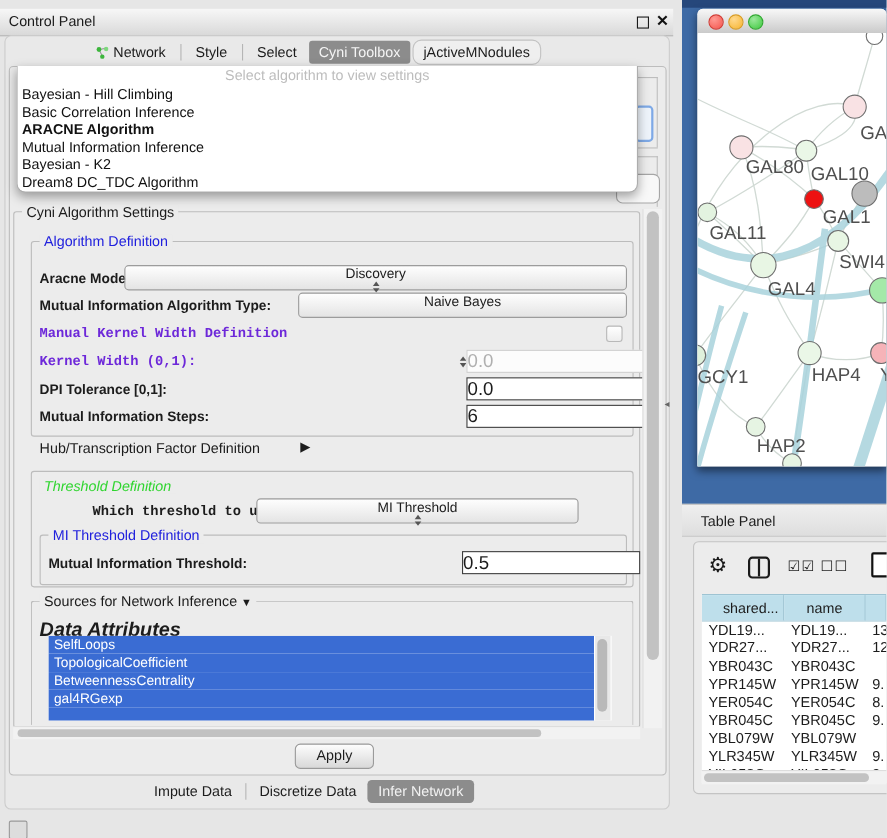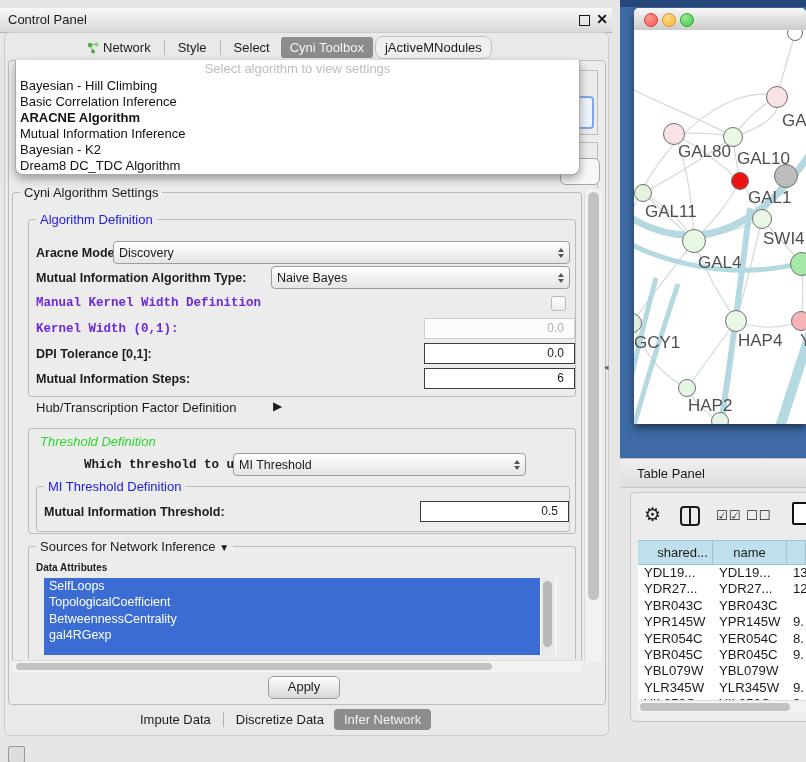--- a/index.html
+++ b/index.html
@@ -37,28 +37,28 @@
   
   .grp{border:1px solid #bcbcbc;border-radius:3px;}
   .legend{position:absolute;background:#ececec;padding:0 4px;font-size:13px;line-height:14px;white-space:nowrap;}
   .legend.blue{color:#2020dd;}
   .legend.green{color:#2fd52f;}
   .lbl{position:absolute;font-size:12.5px;font-weight:bold;white-space:nowrap;}
   .lbl.dis{color:#6d28d9;font-family:Liberation Mono, monospace;}
   .lbl.plain{font-weight:normal;font-size:13px;}
   .combo{position:absolute;height:21px;border:1px solid #9c9c9c;border-radius:4px;
     background:linear-gradient(#fefefe,#e4e4e4);display:flex;align-items:center;
-    justify-content:space-between;padding:0 5px;font-size:12.5px;}
+    justify-content:space-between;padding:0 5px;font-size:12.5px;flex-direction:column;}
   .spin{display:flex;flex-direction:column;align-items:center;}
   .tri-u{width:0;height:0;border-left:3.5px solid transparent;border-right:3.5px solid transparent;
     border-bottom:4.5px solid #555;margin-bottom:2px;}
   .tri-d{width:0;height:0;border-left:3.5px solid transparent;border-right:3.5px solid transparent;
     border-top:4.5px solid #555;}
-  .field{position:absolute;height:19px;background:#fff;font-size:12px;text-align:right;
-    padding-right:10px;line-height:19px;}
+  .field{position:absolute;height:19px;background:#fff;font-size:17px;text-align:left;
+    padding-right:23px;line-height:19px;}
   .field.en{border:1px solid #3d3d3d;}
   .field.dis{border:1px solid #cfcfcf;background:#fcfcfc;color:#b0b0b0;}
   .checkbox{position:absolute;width:13px;height:13px;border:1px solid #b9b9b9;border-radius:3px;
     background:linear-gradient(#ffffff,#ededed);}
   .attr-list{left:44px;top:578px;width:512px;height:77px;background:#fff;overflow:hidden;z-index:2;}
   .attr-it{height:16.3px;line-height:16.3px;background:#3a6cd3;color:#fff;font-size:12.5px;
     padding-left:5px;width:491px;}
   .sbar-v{background:#f2f2f2;border-left:1px solid #dcdcdc;}
   .thumb{position:absolute;background:#c2c2c2;border-radius:6px;}
   .apply-btn{left:268px;top:676px;width:70px;height:21px;border:1px solid #9a9a9a;border-radius:5px;
@@ -205,21 +205,21 @@
       </span>
   </div>
 
   <div class="abs grp" style="left:36px;top:486px;width:532px;height:44px;"></div>
   <span class="legend blue" style="left:44px;top:480px;">MI Threshold Definition</span>
   <span class="lbl" style="left:44px;top:505px;">Mutual Information Threshold:</span>
   <div class="field en" style="left:420px;top:501px;width:137px;">0.5</div>
 
   <div class="abs grp" style="left:28px;top:546px;width:546px;height:112px;border-bottom:none;border-radius:3px 3px 0 0;"></div>
   <span class="legend" style="left:36px;top:540px;"><span>Sources for Network Inference</span> <span style="font-size:10px;">▼</span></span>
-  <span class="lbl" style="left:36px;top:562px;font-size:10px;">Data Attributes</span>
+  <span class="lbl" style="left:36px;top:562px;font-size:18px;font-style:italic;">Data Attributes</span>
   <div class="abs attr-list" id="attr-list">
       <div class="attr-it">SelfLoops</div>
       <div class="attr-it">TopologicalCoefficient</div>
       <div class="attr-it">BetweennessCentrality</div>
       <div class="attr-it">gal4RGexp</div>
       <div class="attr-it"></div>
     </div>
   <div class="abs" style="left:541px;top:578px;width:14px;height:77px;background:#e8e8e8;z-index:3;">
     <div class="thumb" style="left:2px;top:3px;width:9px;height:66px;background:#b9b9b9;"></div>
   </div>

